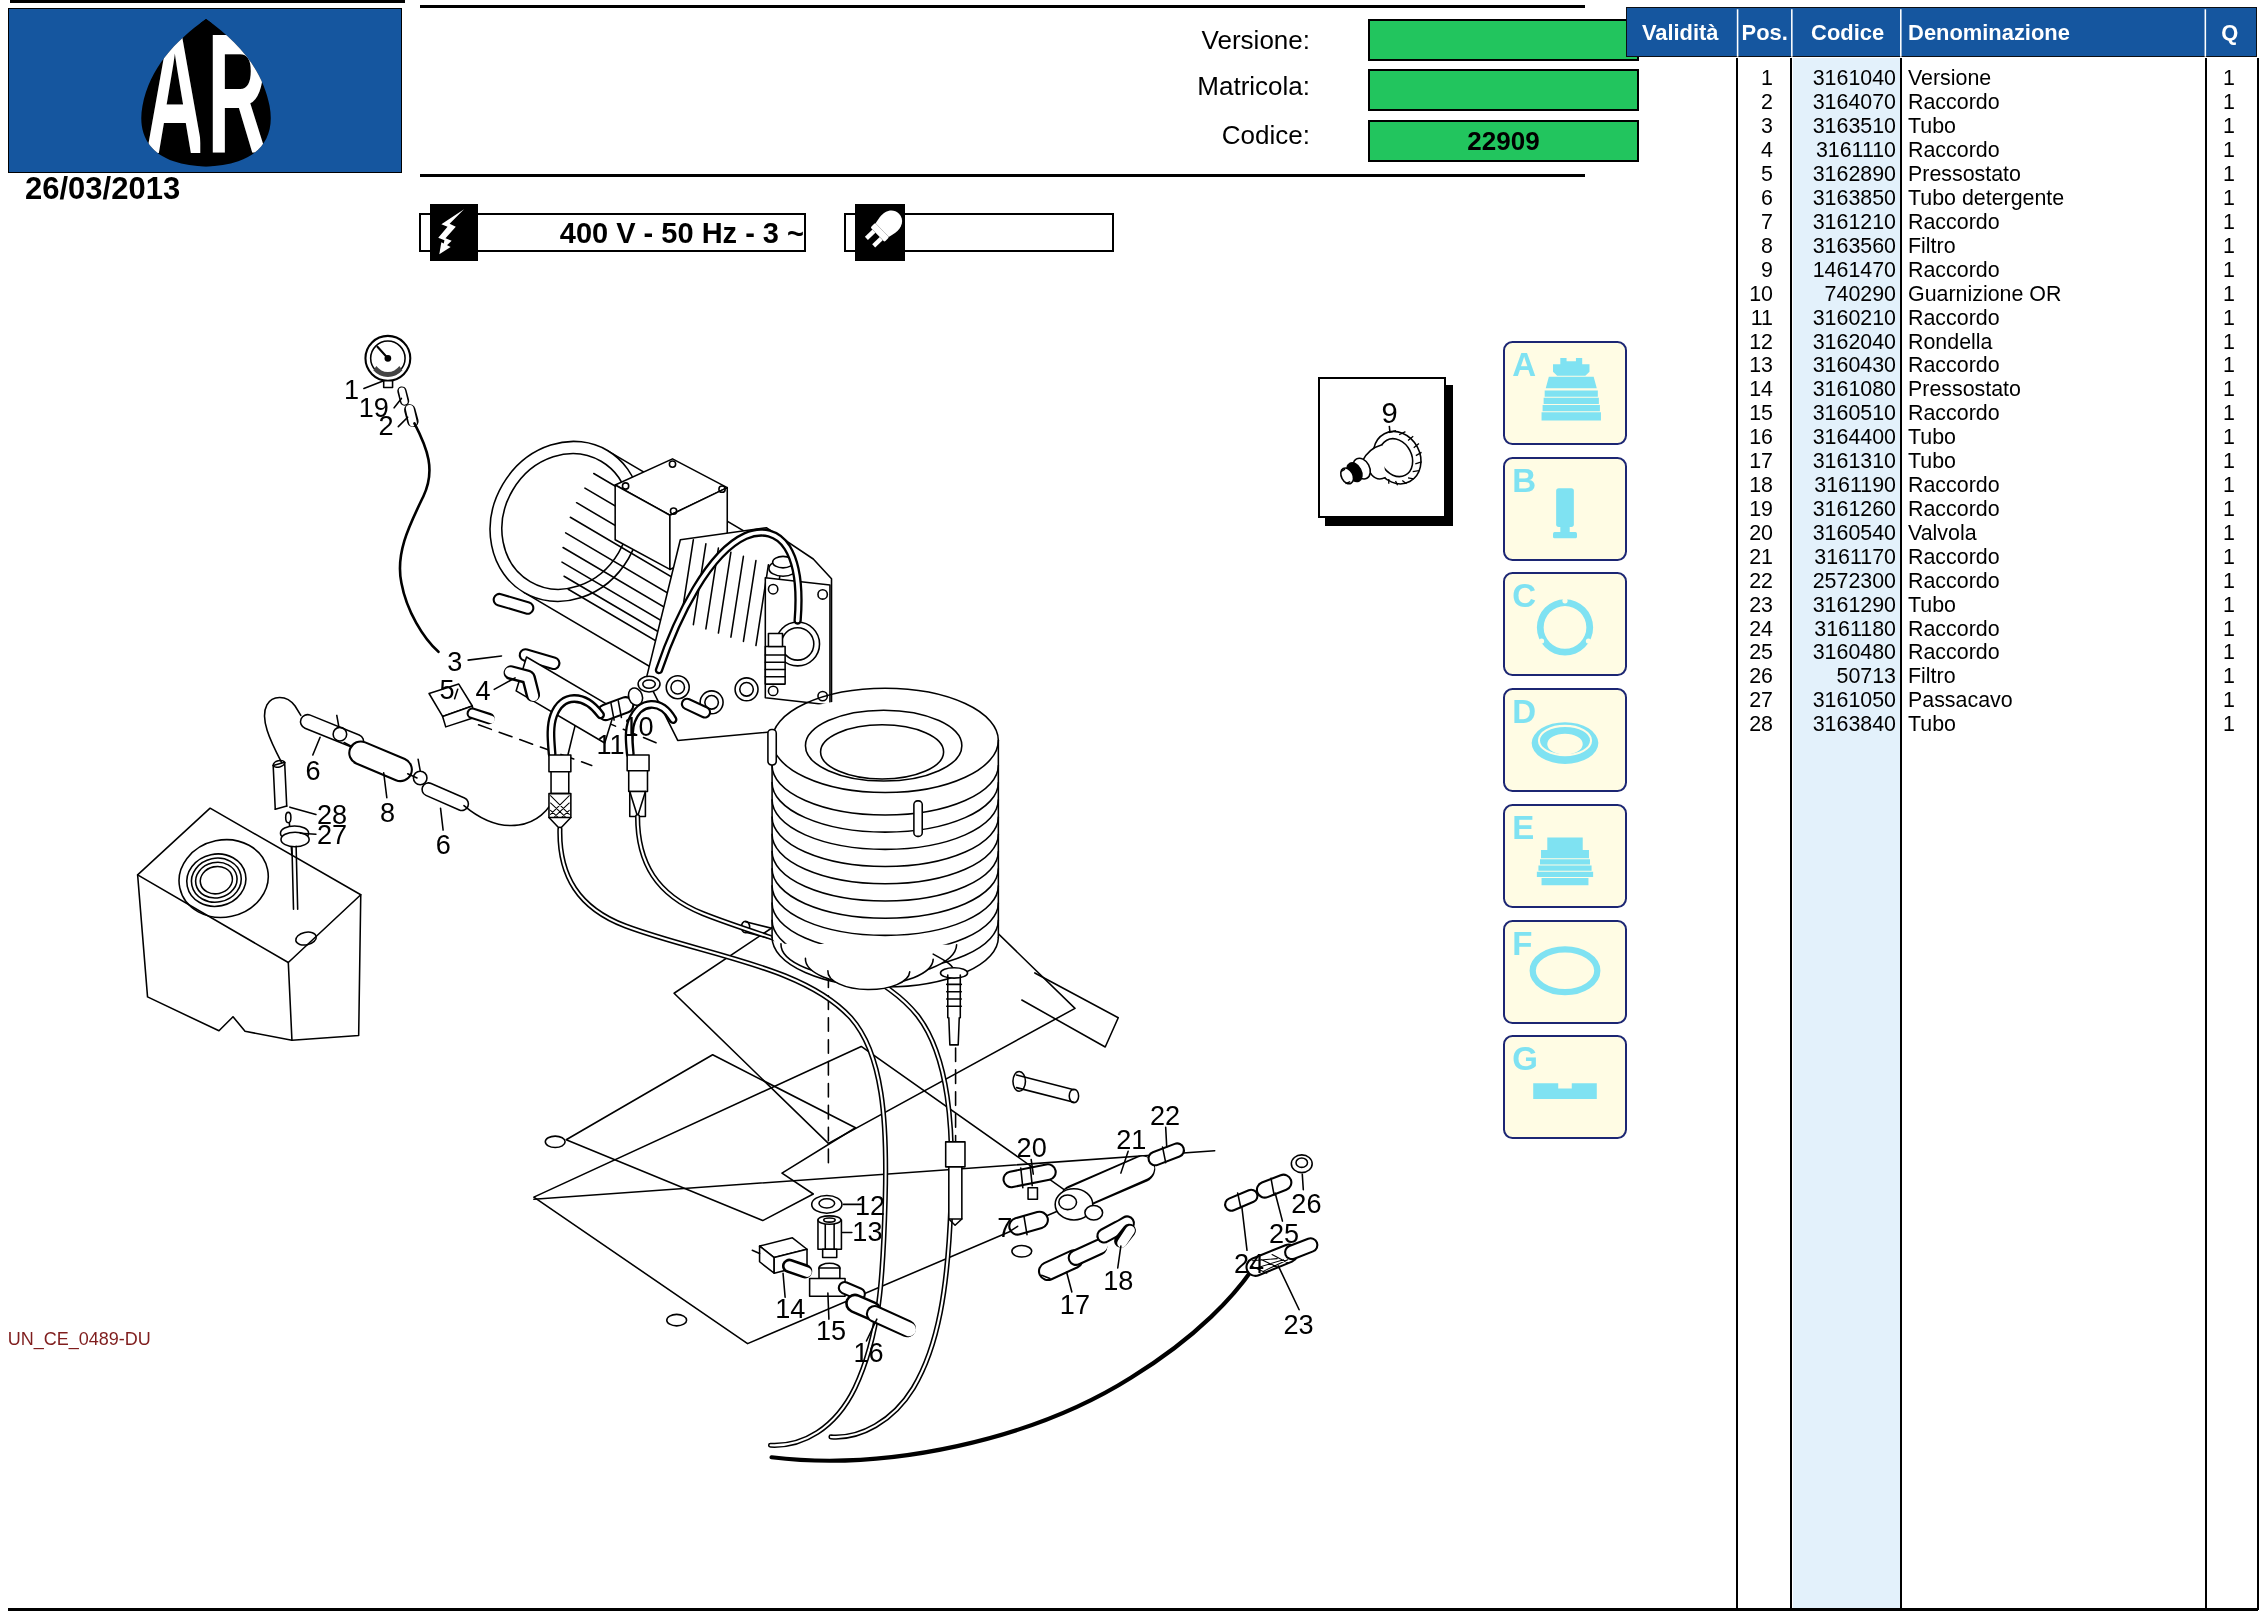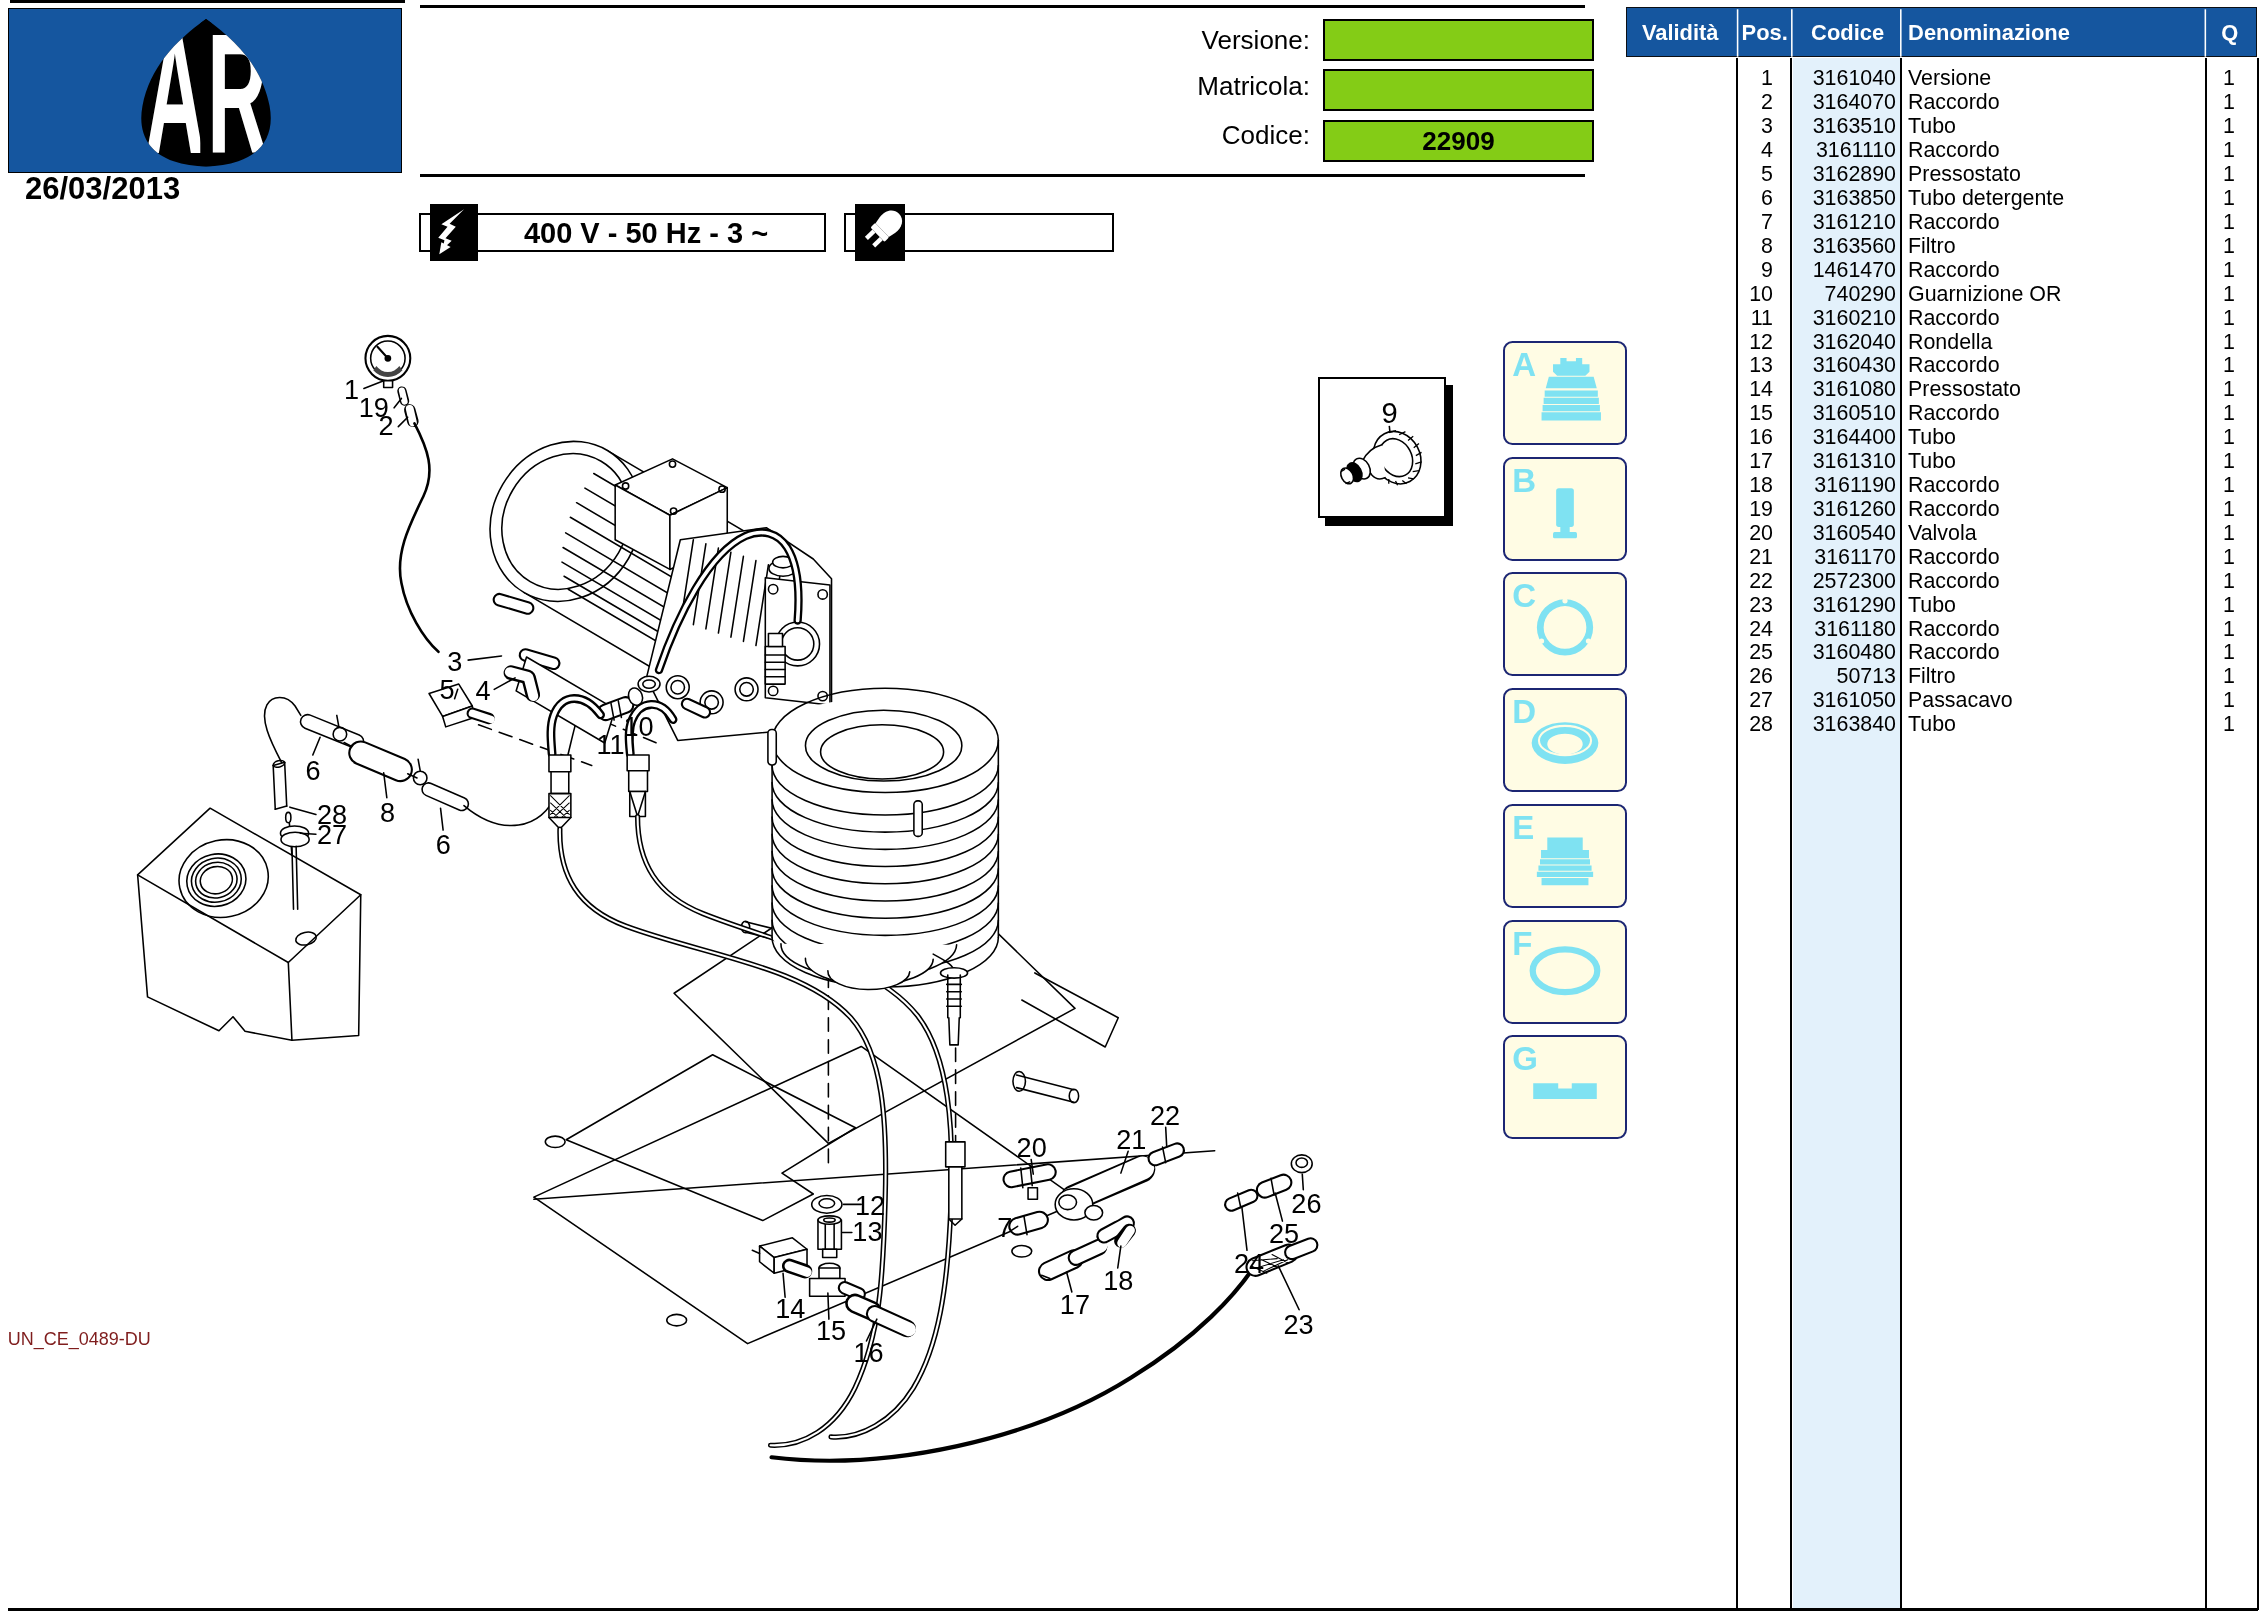--- a/index.html
+++ b/index.html
@@ -6,21 +6,21 @@
 .abs{position:absolute}
 .line{position:absolute;background:#000}
 .r{position:absolute;left:0;width:2261px;height:24px;font-size:21.4px;line-height:24px;color:#000}
 .c1{position:absolute;left:1705px;width:68px;text-align:right}
 .c2{position:absolute;left:1792px;width:104px;text-align:right}
 .c3{position:absolute;left:1908px;width:271px}
 .c4{position:absolute;left:2211px;width:36px;text-align:center}
 .lbox{position:absolute;left:1503px;width:120px;height:100px;background:#fffce4;border:2.1px solid #1c2673;border-radius:9.4px}
 .lt{position:absolute;left:7.3px;top:3.1px;font-size:33px;font-weight:bold;color:#7fe2f2}
 .hlab{position:absolute;font-size:26px;color:#000;text-align:right;width:156px}
-.hbox{position:absolute;left:1323px;width:267px;height:38px;border:2.1px solid #000;background:#84cc16}
+.hbox{position:absolute;left:1368px;width:267px;height:38px;border:2.1px solid #000;background:#22c55e}
 </style></head>
 <body>
 <div id="page">
 
 <div class="line" style="left:10.4px;top:0;width:395px;height:2.6px"></div>
 <div class="abs" style="left:7.8px;top:7.8px;width:392px;height:163px;background:#15569f;border:1.6px solid #000"></div>
 <svg class="abs" style="left:7.8px;top:7.8px" width="395" height="166" viewBox="0 0 758 318">
  <g transform="translate(380,160)">
   <path id="shp" d="M0,-139 C60,-96 108,-45 122,28 C132,82 108,118 62,134 C25,147 -25,147 -62,134 C-108,118 -132,82 -122,28 C-108,-45 -60,-96 0,-139 Z" fill="#000"></path>
   <clipPath id="shld">
@@ -41,21 +41,21 @@
 
 <div class="hlab" style="left:1154px;top:25px">Versione:</div>
 <div class="hlab" style="left:1154px;top:71px">Matricola:</div>
 <div class="hlab" style="left:1154px;top:120px">Codice:</div>
 <div class="hbox" style="top:19px"></div>
 <div class="hbox" style="top:69px"></div>
 <div class="hbox" style="top:120px;text-align:center;font-size:26px;font-weight:bold;line-height:38px">22909</div>
 
 <div class="abs" style="left:25px;top:173px;font-size:31px;line-height:1;font-weight:bold">26/03/2013</div>
 
-<div class="abs" style="left:419px;top:213px;width:356px;height:35px;padding-left:47px;border:2.1px solid #000;text-align:center;font-size:29px;font-weight:bold;line-height:36px">400 V - 50 Hz - 3 ~</div>
+<div class="abs" style="left:419px;top:213px;width:356px;height:35px;padding-left:27px;border:2.1px solid #000;text-align:right;font-size:29px;font-weight:bold;line-height:36px">400 V - 50 Hz - 3 ~</div>
 <div class="abs" style="left:430px;top:204px;width:48px;height:57px;background:#000"></div>
 <svg class="abs" style="left:430px;top:204px" width="48" height="57" viewBox="0 0 93 110">
  <path d="M66,10 L38,38 L50,44 L30,66 L42,71 L24,88 L28,70 L16,65 L34,44 L22,39 Z" fill="#fff"></path>
  <path d="M18,97 L22,74 L40,83 Z" fill="#fff"></path>
 </svg>
 <div class="abs" style="left:844px;top:213px;width:266px;height:35px;border:2.1px solid #000"></div>
 <div class="abs" style="left:855px;top:204px;width:50px;height:57px;background:#000"></div>
 <svg class="abs" style="left:855px;top:204px" width="50" height="57" viewBox="0 0 95 110">
  <g transform="rotate(46 47 55) translate(0,-6) scale(0.92)">
   <path d="M51,10 C68,10 77,26 74,44 L71,59 L31,59 L28,44 C25,26 34,10 51,10 Z" fill="#fff"></path>

